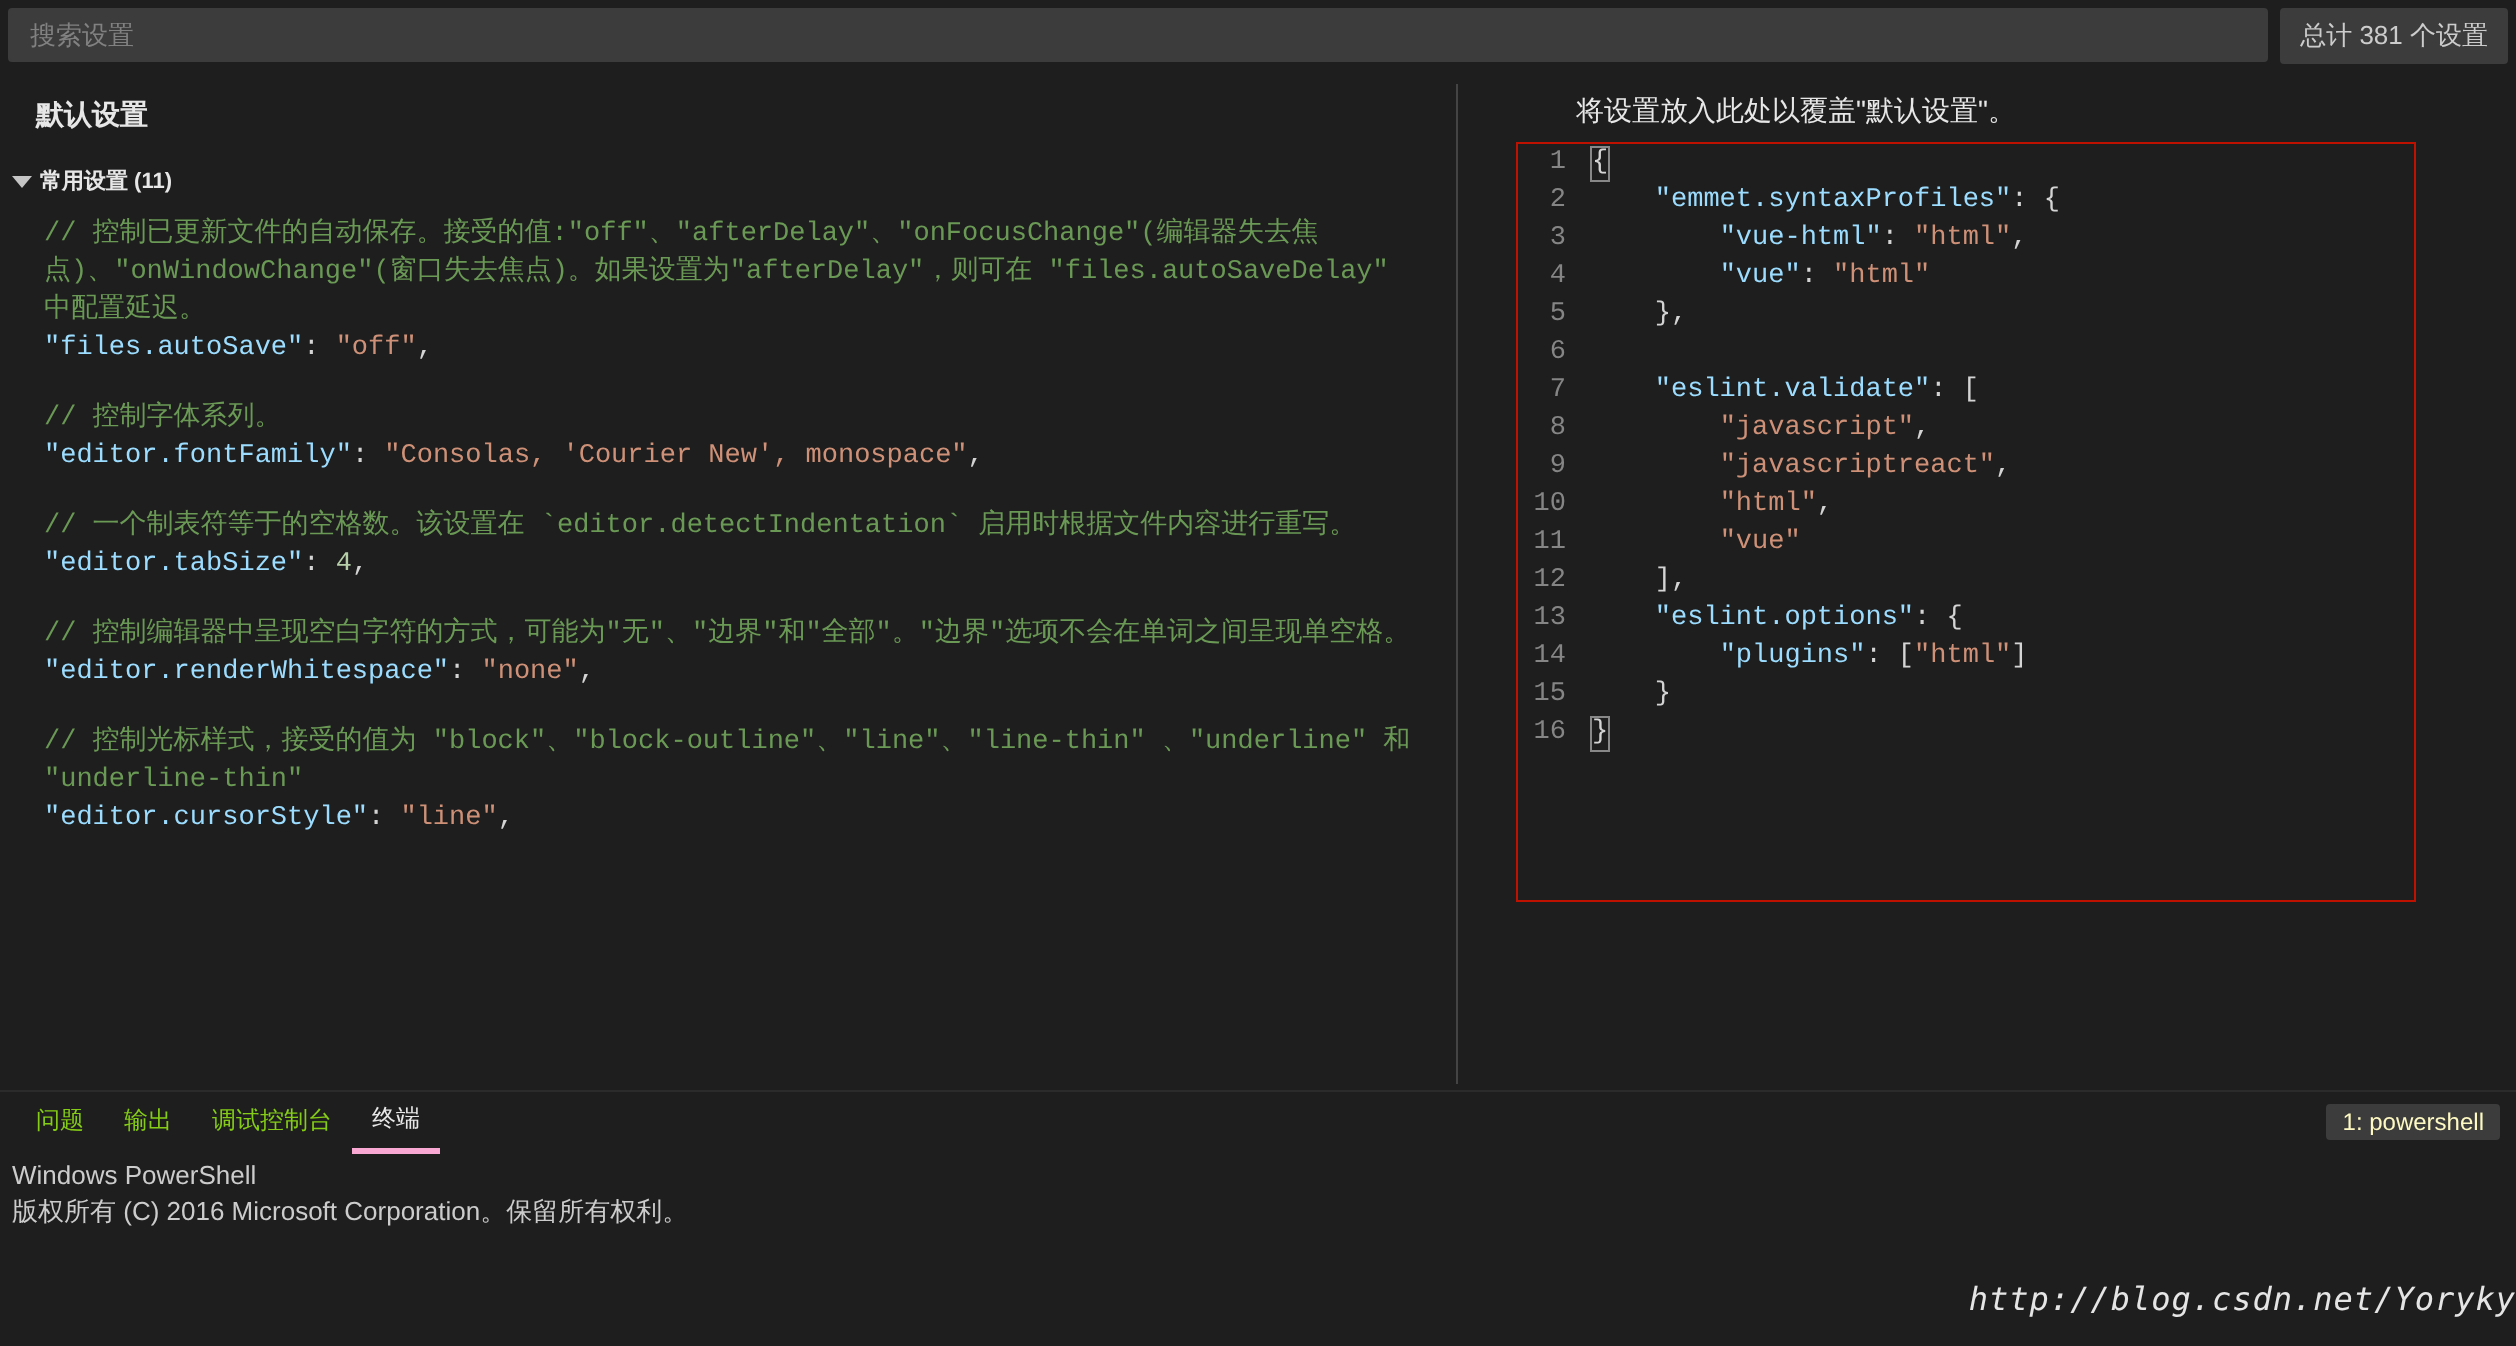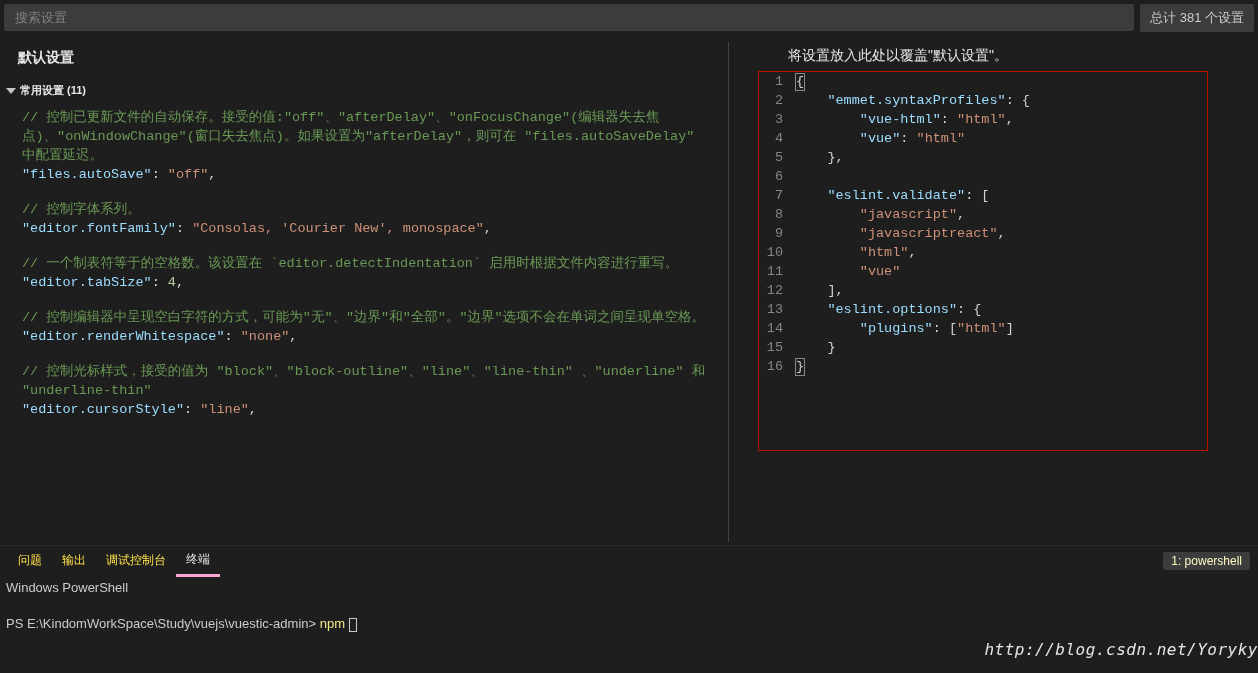--- a/index.html
+++ b/index.html
@@ -131,21 +131,21 @@
 
 .panel-tabs {
   display: flex;
   align-items: center;
   background: #1e1e1e;
   border-top: 1px solid #2b2b2b;
   height: 30px;
   padding: 0 8px;
 }
 .panel-tabs .tab {
-  color: #fde047;
+  color: #84cc16;
   padding: 6px 10px;
   font-size: 12px;
   cursor: pointer;
 }
 .panel-tabs .tab.active {
   color: #e7e7e7;
   border-bottom: 3px solid #f9a8d4;
 }
 .panel-tabs .spacer { flex: 1; }
 .term-select {
@@ -276,21 +276,17 @@
   <div class="tab">问题</div>
   <div class="tab">输出</div>
   <div class="tab">调试控制台</div>
   <div class="tab active">终端</div>
   <div class="spacer"></div>
   <div class="term-select">1: powershell</div>
 </div>
 
 <div class="terminal">
   <div>Windows PowerShell</div>
+  <div>版权所有 (C) 2016 Microsoft Corporation。保留所有权利。</div>
   <div>&nbsp;</div>
-  <div>
-    <span class="prompt">PS E:\KindomWorkSpace\Study\vuejs\vuestic-admin&gt;</span>
-    <span> </span><span class="cmd">npm</span>
-    <span> </span><span class="cursor-block"></span>
-  </div>
 </div>
 
 <div class="watermark">http://blog.csdn.net/Yoryky</div>
 
 </body></html>

